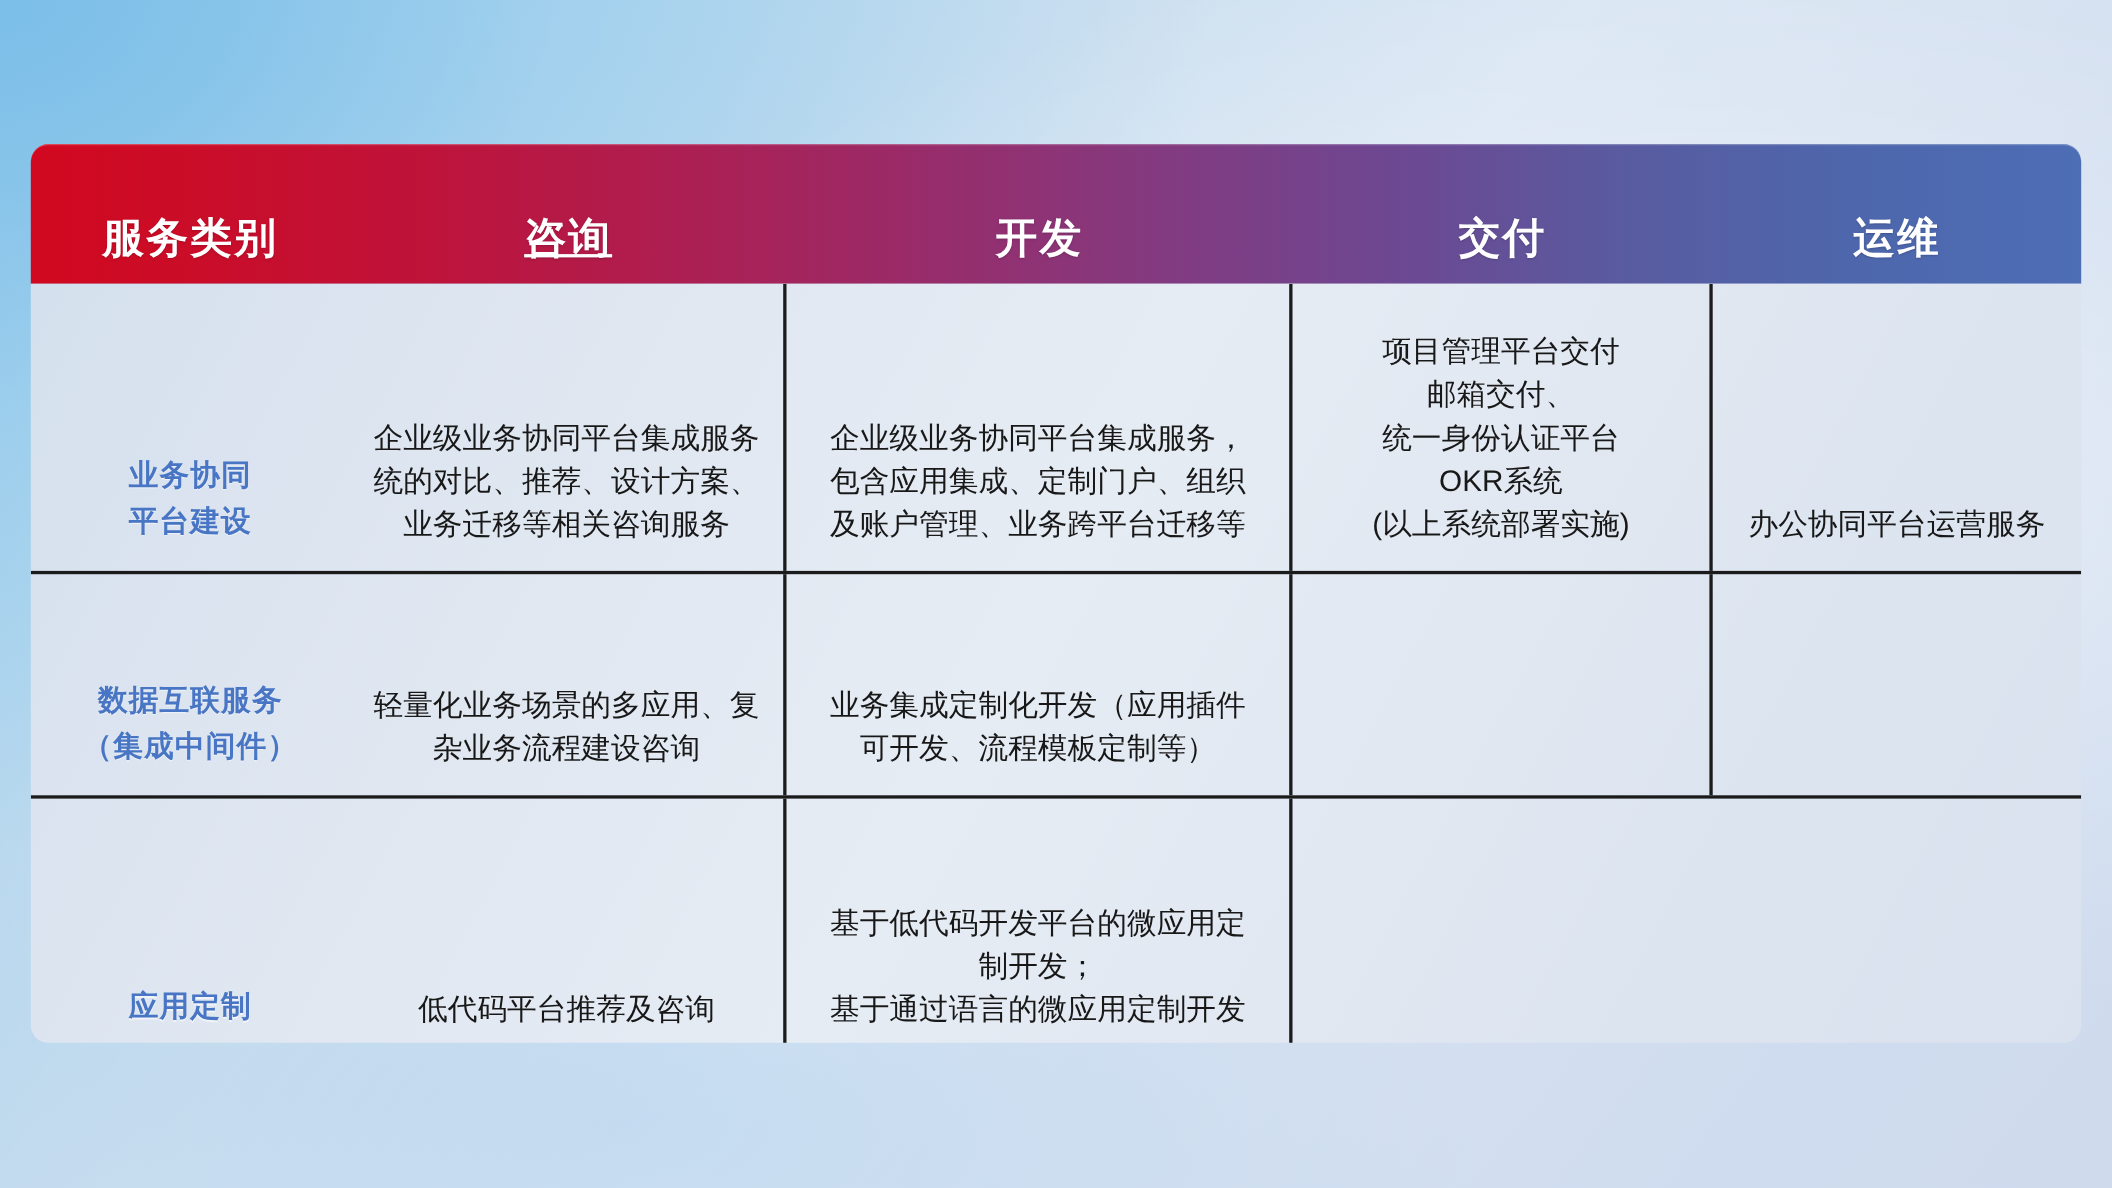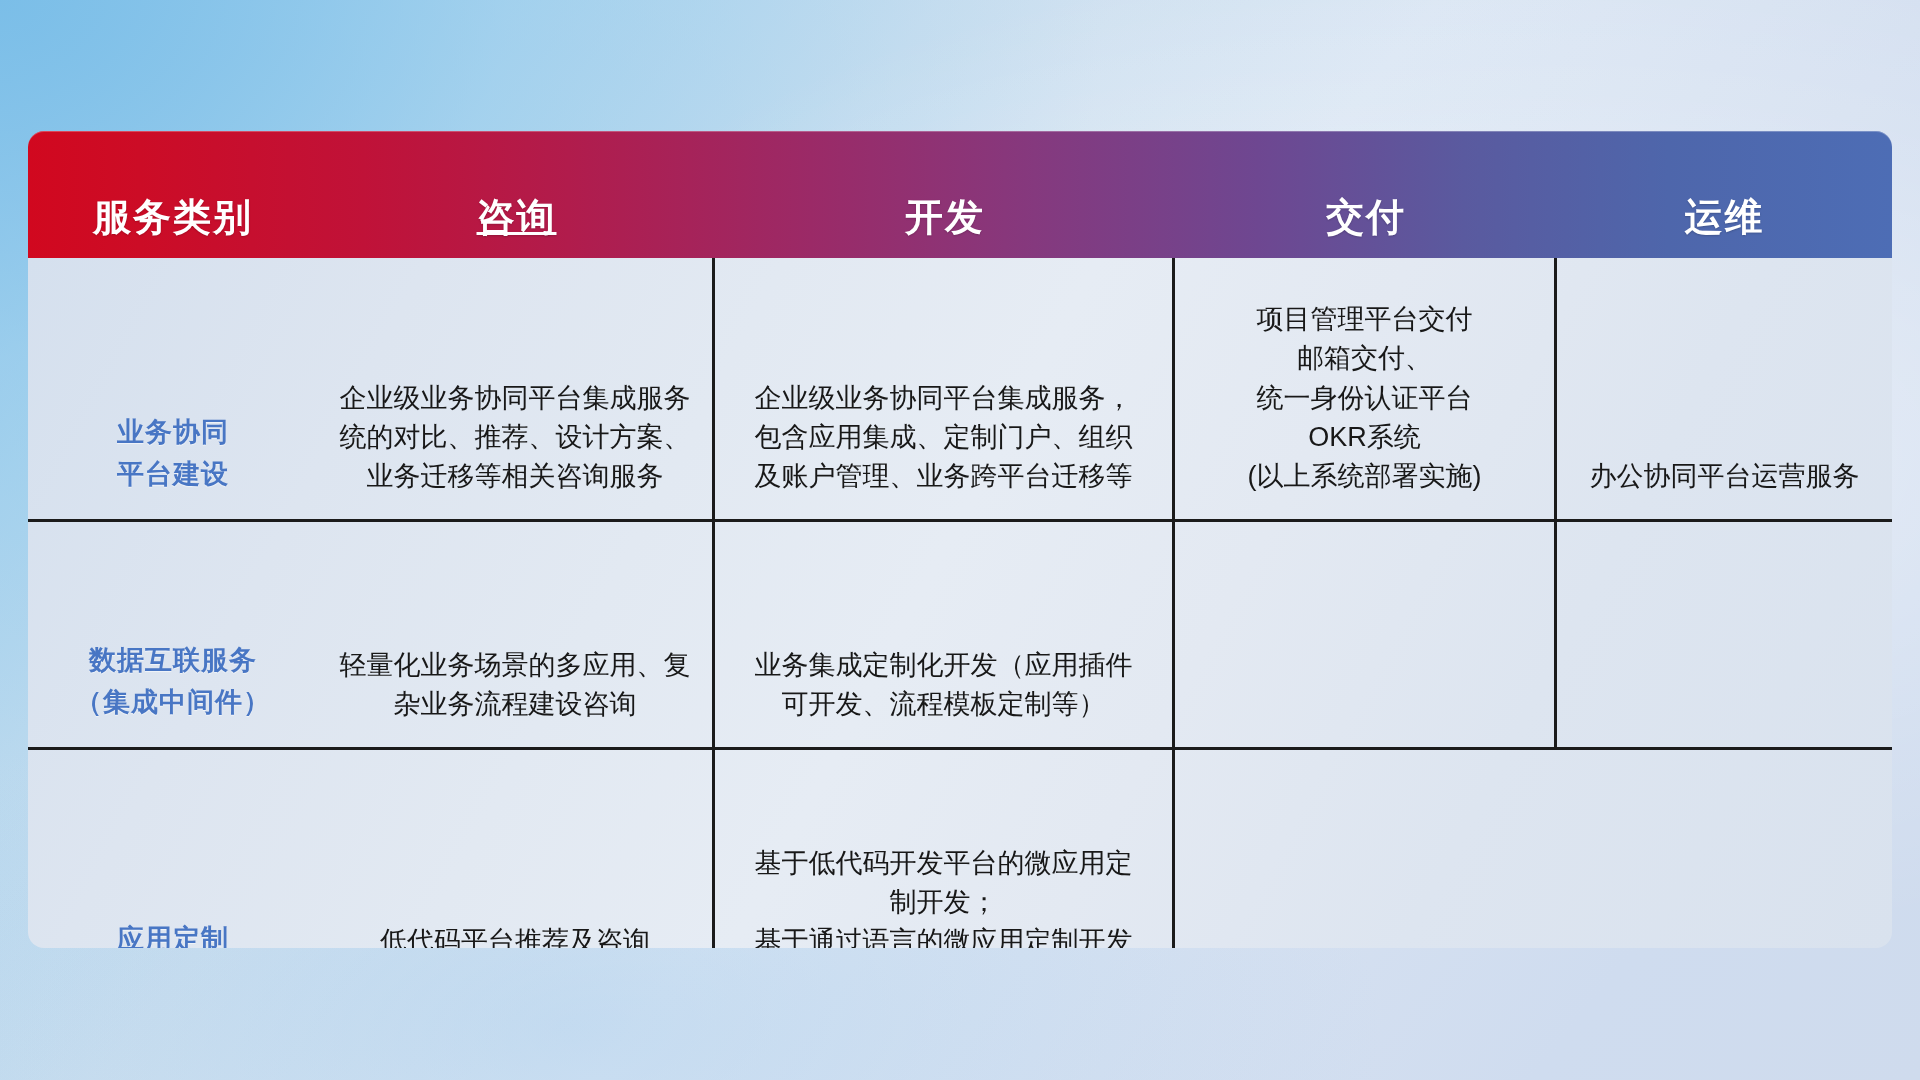--- a/index.html
+++ b/index.html
@@ -81,21 +81,21 @@
         #e3e9f2 62%,
         #dde5f0 78%,
         #d9e2ee 100%);
   }
   .t-row {
     display: flex;
     position: relative;
     box-sizing: border-box;
   }
   .t-row.r1 { height: 264px; }
-  .t-row.r2 { height: 228px; font-family: Liberation Serif, serif; }
+  .t-row.r2 { height: 204px; font-family: Liberation Serif, serif; }
   .t-row.r3 { height: 234px; }
   .t-row.r1, .t-row.r2 {
     border-bottom: 3px solid #1b1b1b;
   }
 
   .cell {
     display: flex;
     align-items: flex-end;
     justify-content: center;
     box-sizing: border-box;

